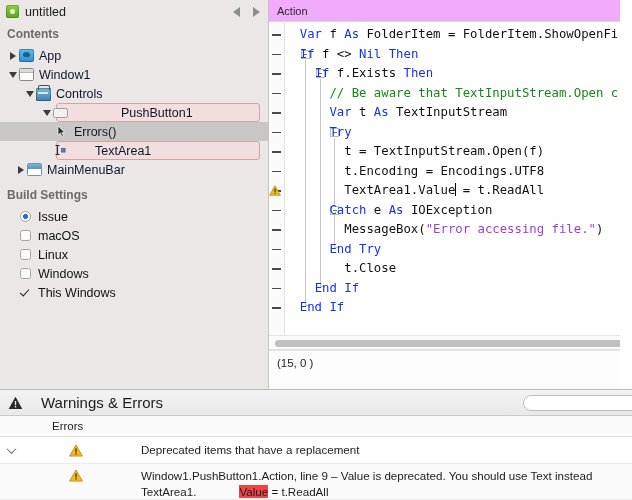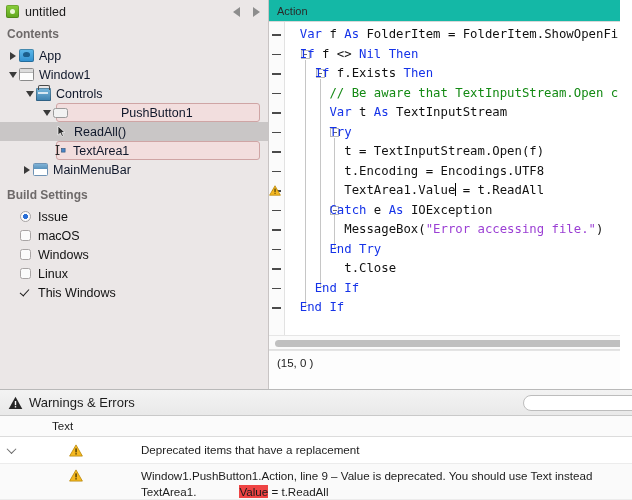--- a/index.html
+++ b/index.html
@@ -256,21 +256,21 @@
   
   #editor-pane {
     flex: 1;
     height: 389px;
     background: #ffffff;
     position: relative;
     overflow: hidden;
   }
   #editor-tabbar {
     height: 22px;
-    background: #14b8a6;
+    background: #f0abfc;
     border-bottom: 1px solid #d8d8d8;
     display: flex;
     align-items: center;
     box-sizing: border-box;
   }
   #editor-tab-label {
     font-size: 11px;
     color: #2a2a2a;
     padding-left: 8px;
   }
@@ -399,23 +399,23 @@
   #we-header {
     height: 26px;
     background: linear-gradient(180deg,#f3f3f3 0%,#e9e9e9 100%);
     border-bottom: 1px solid #c9c9c9;
     display: flex;
     align-items: center;
     box-sizing: border-box;
     position: relative;
   }
   #we-title {
-    font-size: 13px;
+    font-size: 15px;
     color: #1c1c1c;
-    margin-left: 6px;
+    margin-left: 18px;
   }
   .tri-warn-black { margin-left: 8px; }
   #we-search {
     position: absolute;
     left: 523px; top: 5px;
     width: 120px; height: 16px;
     background: #ffffff;
     border: 1px solid #bdbdbd;
     border-radius: 8px;
     box-sizing: border-box;
@@ -534,60 +534,60 @@
         <span class="ticon icon-pushbutton" style="position:relative;z-index:2;"></span>
         <span class="tree-label" style="position:relative;z-index:2;margin-left:48px;">PushButton1</span>
       </div>
 
       <div class="tree-row row-gray" style="padding-left:55px;">
         <span class="ticon icon-event">
           <svg width="13" height="13" viewBox="0 0 13 13" aria-hidden="true">
             <path d="M3 1 L3 10.2 L5.3 8.1 L6.9 11.6 L8.4 10.9 L6.9 7.6 L9.8 7.4 Z" fill="#2b2b2b" stroke="#ffffff" stroke-width="0.7"></path>
           </svg>
         </span>
-        <span class="tree-label">ReadAll()</span>
+        <span class="tree-label">Errors()</span>
       </div>
 
       <div class="tree-row" style="padding-left:40px;">
         <div class="pink-wrap pink-wrap-2"></div>
         <span class="disclosure" style="position:relative;z-index:2;visibility:hidden;"></span>
         <span class="ticon icon-textarea" style="position:relative;z-index:2;">
           <svg width="15" height="13" viewBox="0 0 15 13" aria-hidden="true">
             <path d="M2.5 1.5 h4 M4.5 1.5 v9 M2.5 10.5 h4" stroke="#2b2b2b" stroke-width="1.1" fill="none"></path>
             <rect x="8.5" y="4.5" width="3.6" height="3.6" fill="#4a86c8" stroke="#2b4f75" stroke-width="0.6"></rect>
           </svg>
         </span>
-        <span class="tree-label" style="position:relative;z-index:2;">TextArea1</span>
-      </div>
-
-      <div class="tree-row" style="padding-left:20px;">
+        <span class="tree-label" style="position:relative;z-index:2;margin-left:22px;">TextArea1</span>
+      </div>
+
+      <div class="tree-row" style="padding-left:14px;">
         <span class="disclosure">
             <span class="arrow-closed"></span>
           </span>
         <span class="ticon icon-menubar"></span>
         <span class="tree-label">MainMenuBar</span>
       </div>
 
       <div class="section-label" id="build-settings-label">Build Settings</div>
 
       <div class="cb-row">
         <span class="radio"></span>
         <span>Issue</span>
       </div>
       <div class="cb-row">
         <span class="cbox"></span>
         <span>macOS</span>
       </div>
       <div class="cb-row">
         <span class="cbox"></span>
-        <span>Windows</span>
+        <span>Linux</span>
       </div>
       <div class="cb-row">
         <span class="cbox"></span>
-        <span>Linux</span>
+        <span>Windows</span>
       </div>
       <div class="cb-row">
         <span class="checkmark"></span>
         <span>This Windows</span>
       </div>
 
     </div>
 
     <div id="editor-pane">
 
@@ -652,21 +652,21 @@
           <path d="M7.5 0.8 L14.3 13 L0.7 13 Z" fill="#262626"></path>
           <rect x="6.8" y="5" width="1.4" height="4.2" fill="#ffffff"></rect>
           <rect x="6.8" y="10.1" width="1.4" height="1.4" fill="#ffffff"></rect>
         </svg>
       </span>
       <span id="we-title">Warnings &amp; Errors</span>
       <input id="we-search" type="text" placeholder="" style="">
     </div>
 
     <div id="we-colhead">
-      <span id="we-col-issue">Text</span>
+      <span id="we-col-issue">Errors</span>
     </div>
 
     <div class="we-row" id="we-row-group">
       <span class="we-disclosure">
         <span class="chev-down"></span>
       </span>
       <span class="we-icon">
         <svg width="14" height="13" viewBox="0 0 14 13" aria-hidden="true" style="display:block;">
           <path d="M7 0.9 L13.4 12.1 L0.6 12.1 Z" fill="#f5b820" stroke="#b98708" stroke-width="0.8" stroke-linejoin="round"></path>
           <rect x="6.4" y="4.4" width="1.3" height="4" fill="#3c2d00"></rect>

